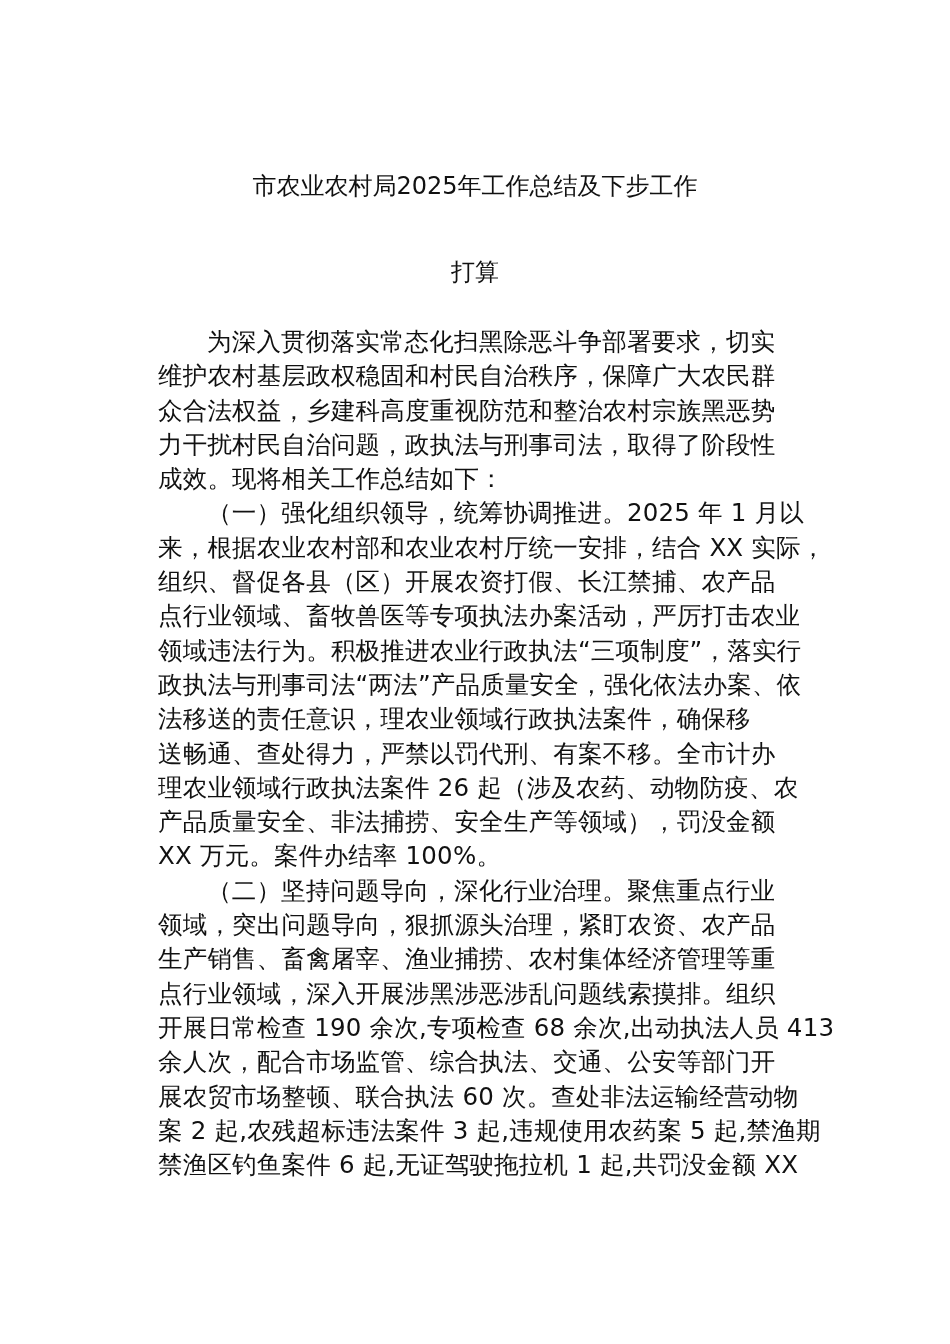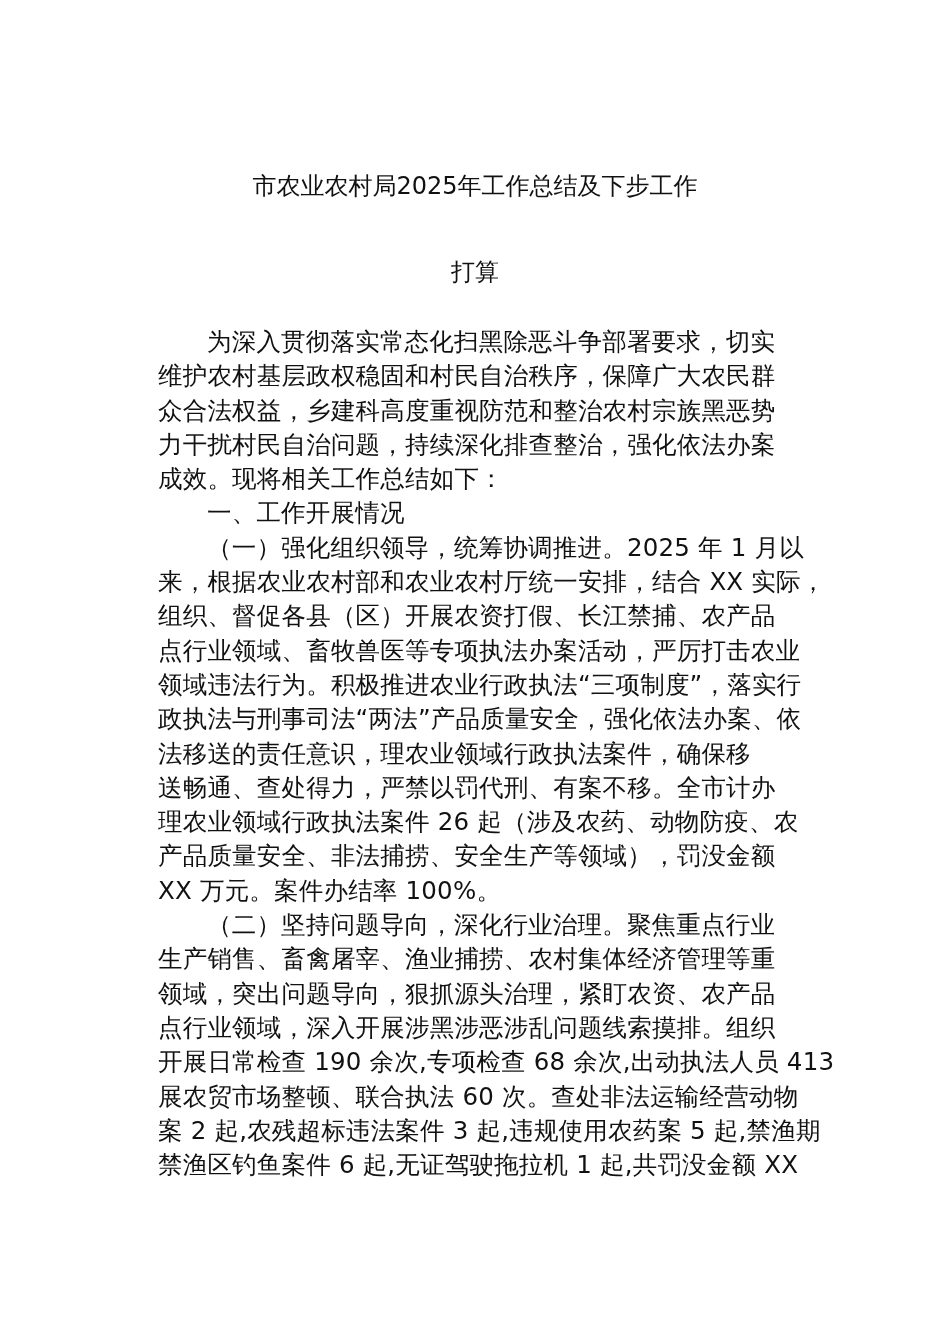--- a/index.html
+++ b/index.html
@@ -20,36 +20,36 @@
 <body>
 
 <div class="page">
   <div class="title l1">市农业农村局2025年工作总结及下步工作</div>
   <div class="title l2">打算</div>
 
   <div class="body">
     <div class="line indent">为深入贯彻落实常态化扫黑除恶斗争部署要求，切实</div>
     <div class="line">维护农村基层政权稳固和村民自治秩序，保障广大农民群</div>
     <div class="line">众合法权益，乡建科高度重视防范和整治农村宗族黑恶势</div>
-    <div class="line">力干扰村民自治问题，持续深化排查整治，强化依法办案</div>
+    <div class="line">力干扰村民自治问题，政执法与刑事司法，取得了阶段性</div>
     <div class="line">成效。现将相关工作总结如下：</div>
-    <div class="line indent">一、工作开展情况</div>
     <div class="line indent">（一）强化组织领导，统筹协调推进。2025 年 1 月以</div>
     <div class="line">来，根据农业农村部和农业农村厅统一安排，结合 XX 实际，</div>
     <div class="line">组织、督促各县（区）开展农资打假、长江禁捕、农产品</div>
     <div class="line">点行业领域、畜牧兽医等专项执法办案活动，严厉打击农业</div>
     <div class="line">领域违法行为。积极推进农业行政执法“三项制度”，落实行</div>
     <div class="line">政执法与刑事司法“两法”产品质量安全，强化依法办案、依</div>
     <div class="line">法移送的责任意识，理农业领域行政执法案件，确保移</div>
     <div class="line">送畅通、查处得力，严禁以罚代刑、有案不移。全市计办</div>
     <div class="line">理农业领域行政执法案件 26 起（涉及农药、动物防疫、农</div>
     <div class="line">产品质量安全、非法捕捞、安全生产等领域），罚没金额</div>
     <div class="line">XX 万元。案件办结率 100%。</div>
     <div class="line indent">（二）坚持问题导向，深化行业治理。聚焦重点行业</div>
+    <div class="line">领域，突出问题导向，狠抓源头治理，紧盯农资、农产品</div>
     <div class="line">生产销售、畜禽屠宰、渔业捕捞、农村集体经济管理等重</div>
-    <div class="line">领域，突出问题导向，狠抓源头治理，紧盯农资、农产品</div>
     <div class="line">点行业领域，深入开展涉黑涉恶涉乱问题线索摸排。组织</div>
     <div class="line">开展日常检查 190 余次,专项检查 68 余次,出动执法人员 413</div>
+    <div class="line">余人次，配合市场监管、综合执法、交通、公安等部门开</div>
     <div class="line">展农贸市场整顿、联合执法 60 次。查处非法运输经营动物</div>
     <div class="line">案 2 起,农残超标违法案件 3 起,违规使用农药案 5 起,禁渔期</div>
     <div class="line">禁渔区钓鱼案件 6 起,无证驾驶拖拉机 1 起,共罚没金额 XX</div>
   </div>
 </div>
 
 </body></html>

